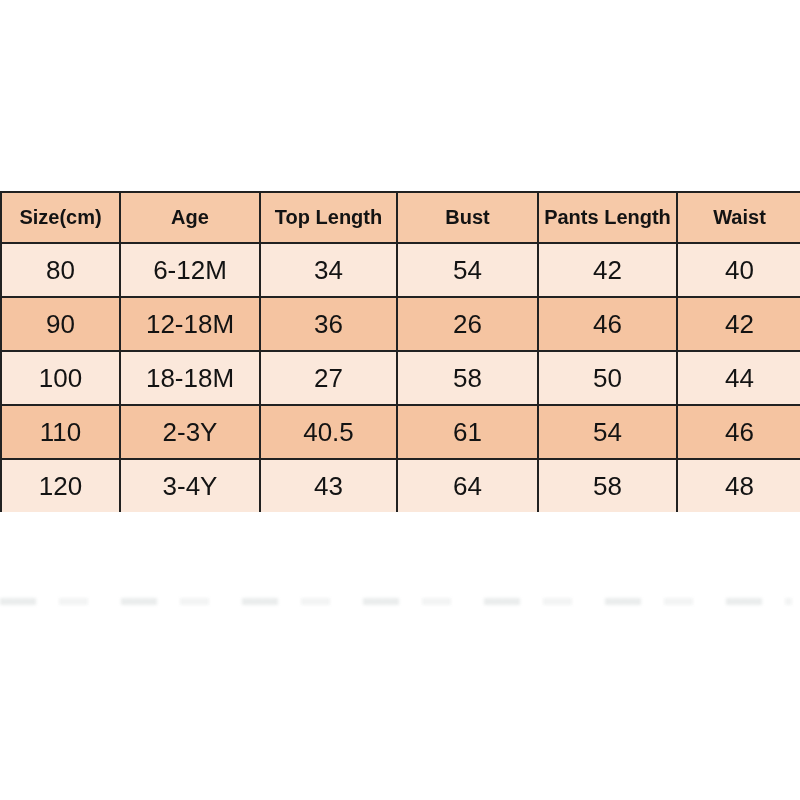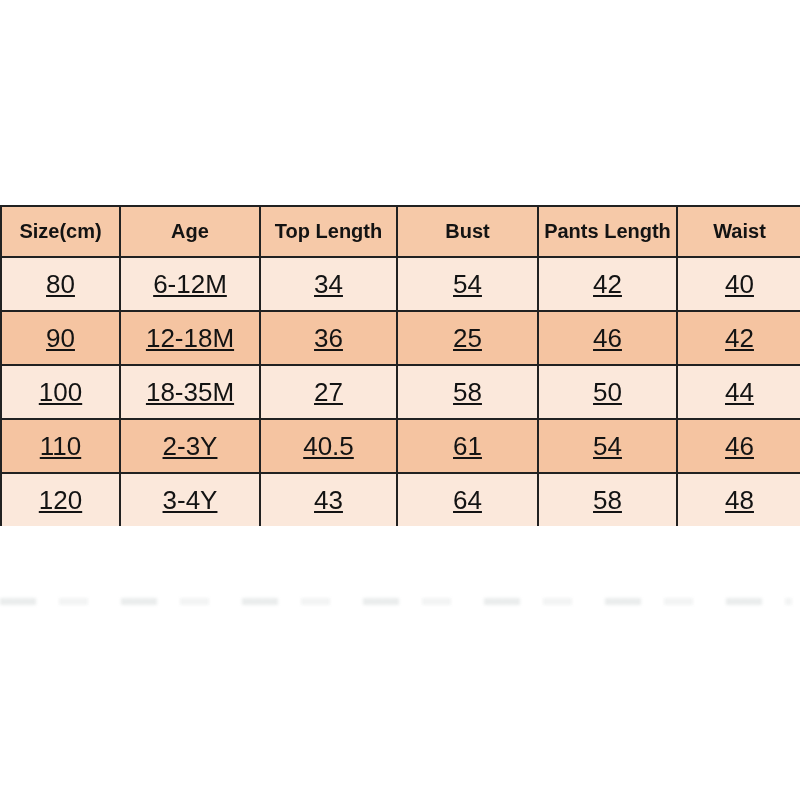--- a/index.html
+++ b/index.html
@@ -15,21 +15,21 @@
     font-family: "Liberation Sans", sans-serif;
   }
   .canvas {
     position: absolute;
     inset: 0;
     background: #ffffff;
   }
   table.size-table {
     position: absolute;
     left: 0;
-    top: 205px;
+    top: 191px;
     width: 800px;
     border-collapse: collapse;
     table-layout: fixed;
   }
   table.size-table th,
   table.size-table td {
     border: 2px solid var(--border-color, #212121);
     text-align: center;
     vertical-align: middle;
     color: var(--text-color, #131313);
@@ -47,21 +47,20 @@
   table.size-table thead th {
     height: 49px;
     font-size: 20px;
     font-weight: bold;
     background: var(--header-bg, #f6c9a8);
   }
   table.size-table tbody td {
     height: 52px;
     font-size: 26px;
     font-weight: normal;
-    text-decoration: underline;
   }
   table.size-table tbody tr:nth-child(odd) td {
     background: var(--row-light, #fbe8db);
   }
   table.size-table tbody tr:nth-child(even) td {
     background: var(--row-medium, #f5c4a1);
   }
   
   .smudge {
     position: absolute;
@@ -114,27 +113,27 @@
           <td>6-12M</td>
           <td>34</td>
           <td>54</td>
           <td>42</td>
           <td>40</td>
         </tr>
         <tr>
           <td>90</td>
           <td>12-18M</td>
           <td>36</td>
-          <td>25</td>
+          <td>26</td>
           <td>46</td>
           <td>42</td>
         </tr>
         <tr>
           <td>100</td>
-          <td>18-35M</td>
+          <td>18-18M</td>
           <td>27</td>
           <td>58</td>
           <td>50</td>
           <td>44</td>
         </tr>
         <tr>
           <td>110</td>
           <td>2-3Y</td>
           <td>40.5</td>
           <td>61</td>

